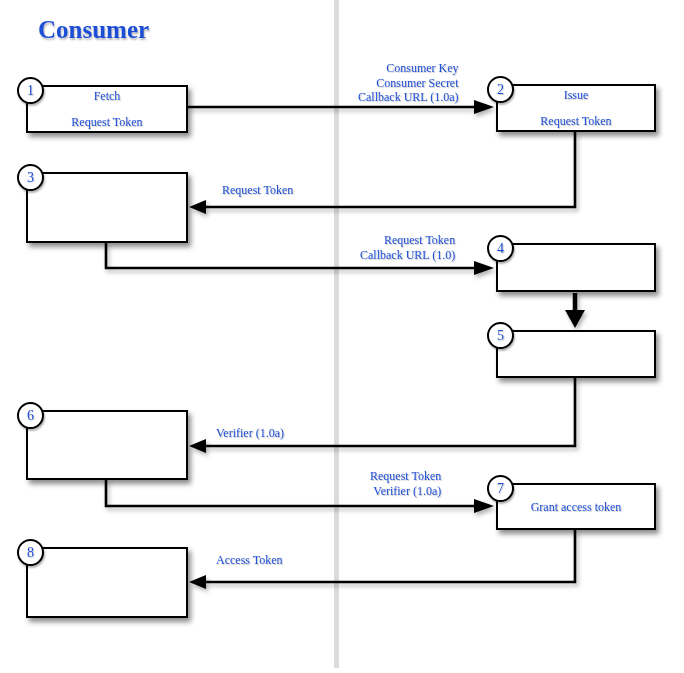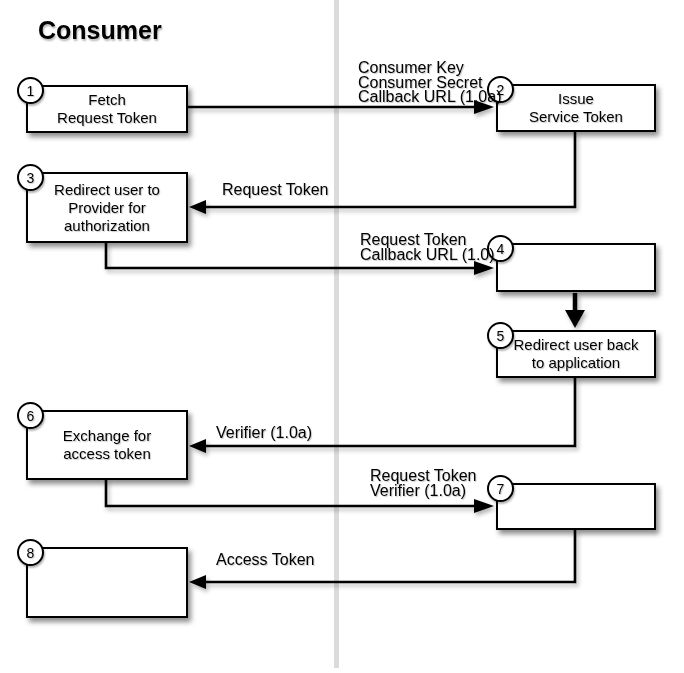--- a/index.html
+++ b/index.html
@@ -1,22 +1,22 @@
 <!DOCTYPE html>
 <html><head>
 <meta charset="utf-8">
 <style>
   html, body { margin: 0; padding: 0; background: #fff; }
   .stage {
     position: relative;
     width: 684px;
     height: 673px;
     background: #ffffff;
-    font-family: Liberation Sans, sans-serif;
-    color: #000000;
+    font-family: Liberation Serif, serif;
+    color: #1d4ed8;
     overflow: hidden;
   }
   .divider {
     position: absolute;
     left: 334px; top: 0;
     width: 5px; height: 668px;
     background: #dbdbdb;
   }
   .wires {
     position: absolute;
@@ -41,22 +41,22 @@
     position: absolute;
     box-sizing: border-box;
     background: #fff;
     border: 2px solid #000;
     box-shadow: 3px 4px 5px rgba(0,0,0,0.45);
     display: flex;
     align-items: center;
     justify-content: center;
   }
   .node-label {
-    font-size: 15px;
-    line-height: 18px;
+    font-size: 12px;
+    line-height: 26px;
     text-align: center;
     white-space: pre-line;
     text-shadow: 1px 1px 1px rgba(0,0,0,0.22);
   }
   .badge {
     position: absolute;
     left: -11px; top: -10px;
     box-sizing: border-box;
     width: 27px; height: 27px;
     background: #fff;
@@ -64,24 +64,25 @@
     border-radius: 50%;
     display: flex;
     align-items: center;
     justify-content: center;
     font-size: 14px;
     box-shadow: 1px 2px 2px rgba(0,0,0,0.30);
     text-shadow: 1px 1px 1px rgba(0,0,0,0.22);
   }
   .msg {
     position: absolute;
-    font-size: 16px;
+    font-size: 12px;
     line-height: 14.5px;
     white-space: pre-line;
     text-shadow: 1px 1px 1px rgba(0,0,0,0.22);
+    text-align: right;
   }
   
   .n1 { left: 26px;  top: 85px;  width: 162px; height: 48px; }
   .n2 { left: 496px; top: 84px;  width: 160px; height: 48px; }
   .n3 { left: 26px;  top: 172px; width: 162px; height: 71px; }
   .n4 { left: 496px; top: 243px; width: 160px; height: 49px; }
   .n5 { left: 496px; top: 330px; width: 160px; height: 48px; }
   .n6 { left: 26px;  top: 410px; width: 162px; height: 70px; }
   .n7 { left: 496px; top: 483px; width: 160px; height: 47px; }
   .n8 { left: 26px;  top: 547px; width: 162px; height: 71px; }
@@ -134,43 +135,37 @@
   <div class="col-header left">Consumer</div>
 
   <div class="node n1">
     <span class="badge">1</span>
     <span class="node-label">Fetch
 Request Token</span>
   </div>
   <div class="node n2">
     <span class="badge">2</span>
     <span class="node-label">Issue
-Service Token</span>
+Request Token</span>
   </div>
   <div class="node n3">
     <span class="badge">3</span>
-    <span class="node-label">Redirect user to
-Provider for
-authorization</span>
   </div>
   <div class="node n4">
     <span class="badge">4</span>
   </div>
   <div class="node n5">
     <span class="badge">5</span>
-    <span class="node-label">Redirect user back
-to application</span>
   </div>
   <div class="node n6">
     <span class="badge">6</span>
-    <span class="node-label">Exchange for
-access token</span>
   </div>
   <div class="node n7">
     <span class="badge">7</span>
+    <span class="node-label">Grant access token</span>
   </div>
   <div class="node n8">
     <span class="badge">8</span>
   </div>
 
   <div class="msg m1">Consumer Key
 Consumer Secret
 Callback URL (1.0a)</div>
   <div class="msg m2">Request Token</div>
   <div class="msg m3">Request Token

